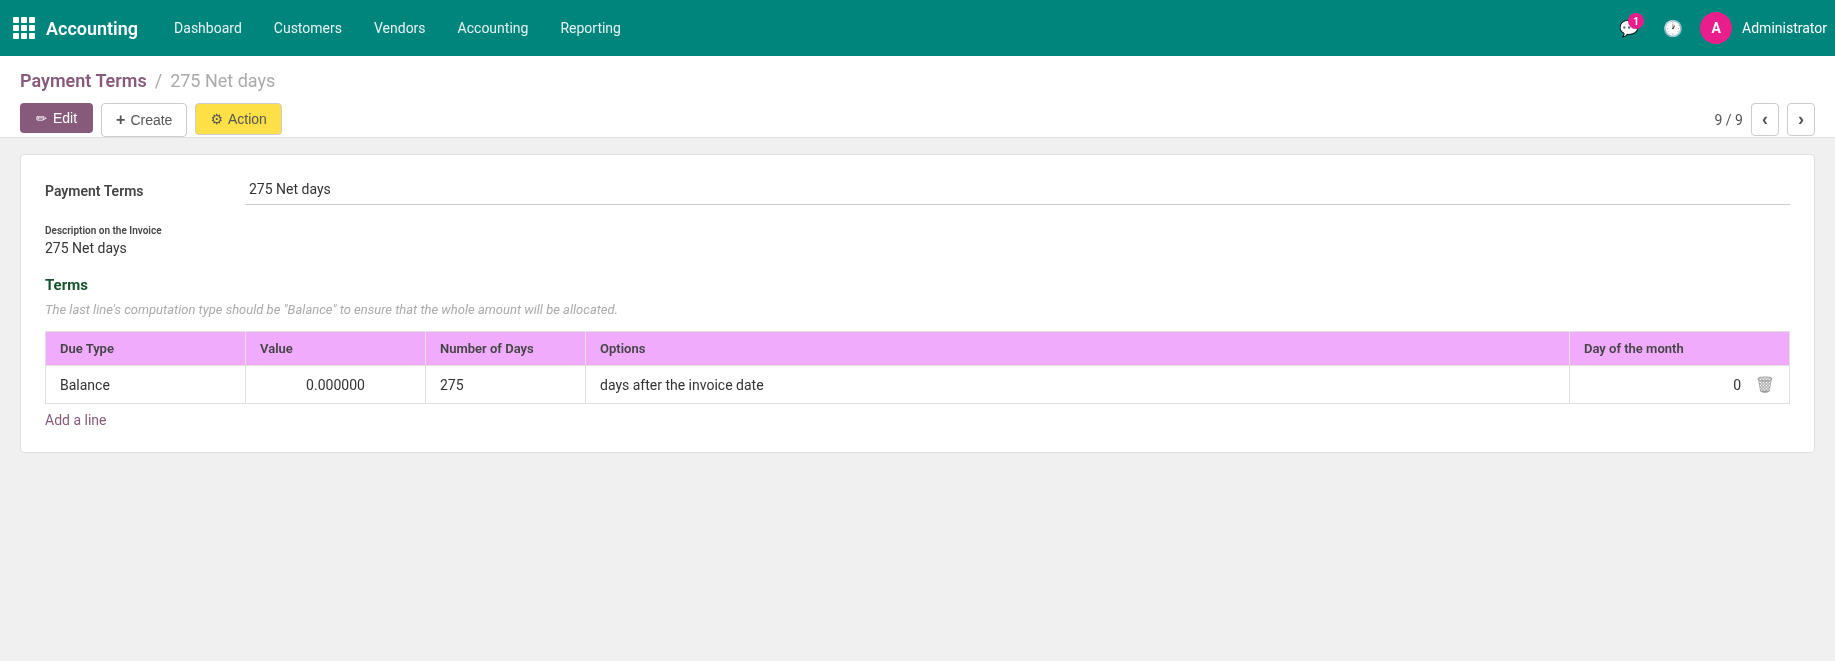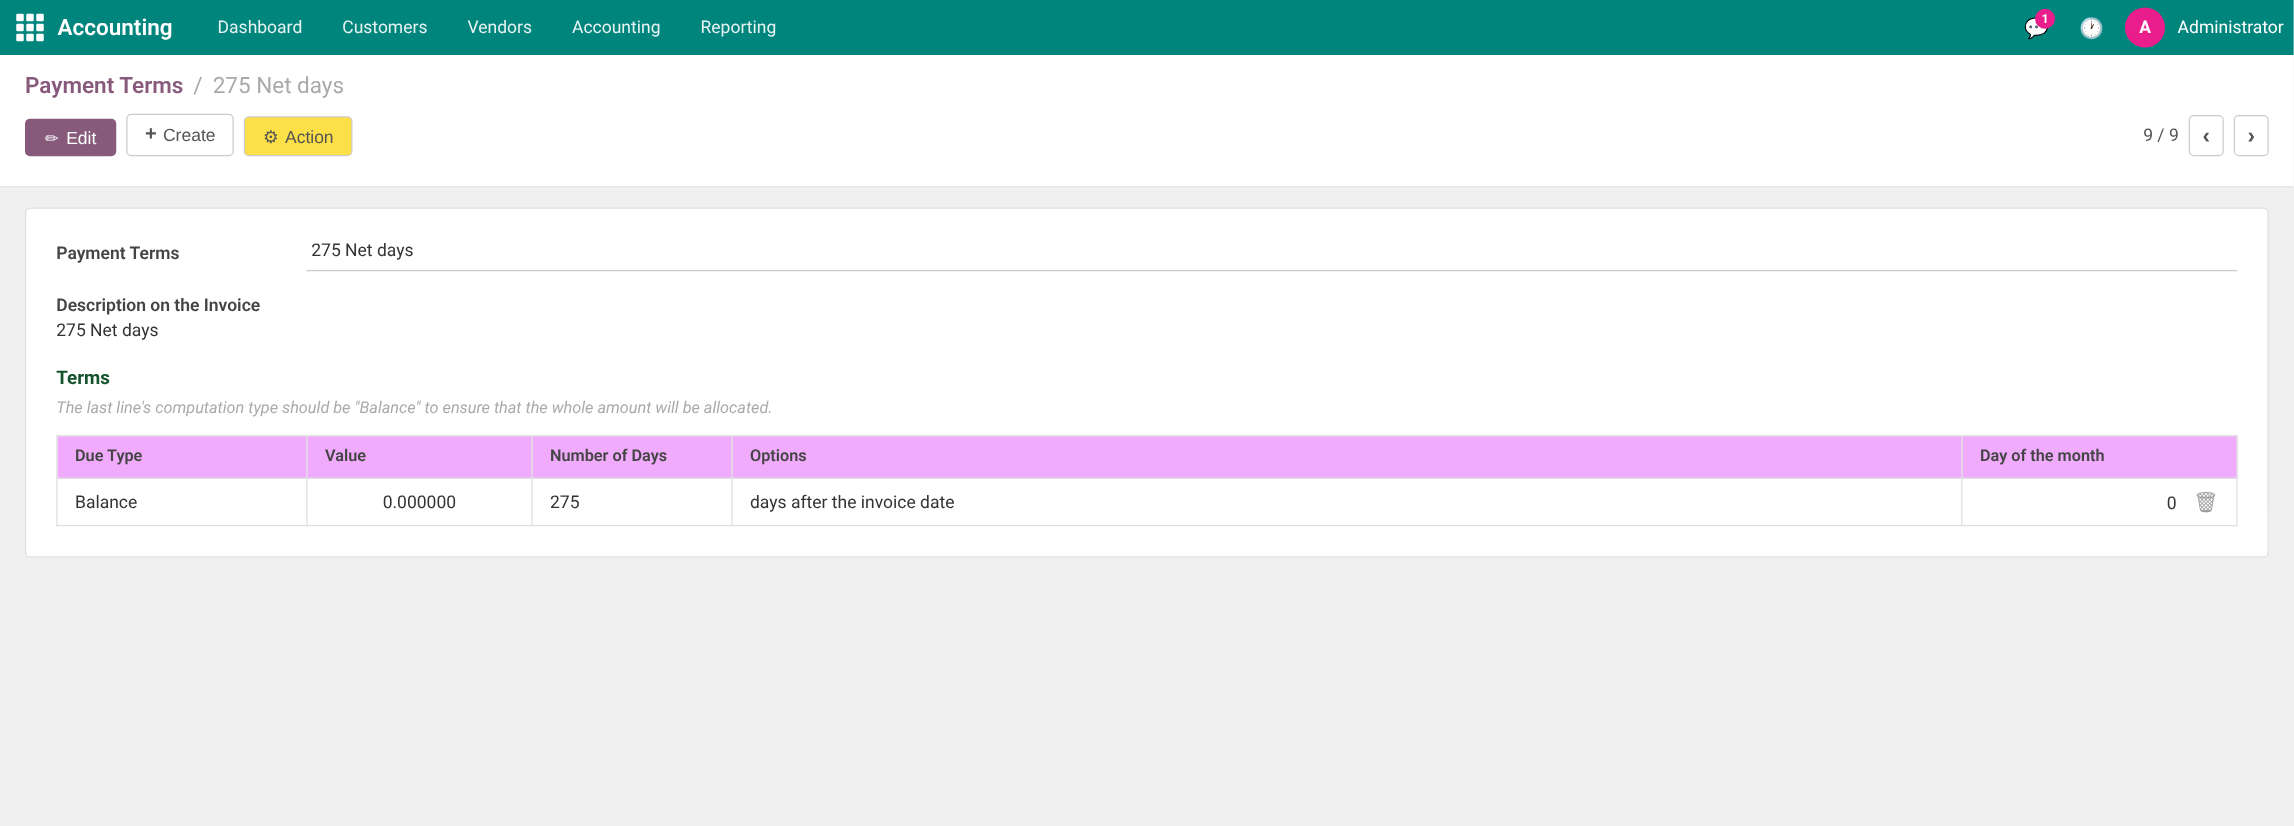--- a/index.html
+++ b/index.html
@@ -3,21 +3,21 @@
   <meta charset="utf-8">
   <style>
     * { box-sizing: border-box; margin: 0; padding: 0; }
     body { font-family: -apple-system, BlinkMacSystemFont, 'Segoe UI', Roboto, sans-serif; font-size: 14px; background: #f0f0f0; color: #333; }
 
     
     .navbar {
       background: #00857d;
       display: flex;
       align-items: center;
-      height: 44px;
+      height: 56px;
       padding: 0 8px;
       color: white;
     }
     .navbar-apps-icon {
       display: flex; align-items: center; justify-content: center;
       width: 32px; height: 32px; cursor: pointer; margin-right: 6px;
     }
     .navbar-apps-icon .grid { display: grid; grid-template-columns: repeat(3,6px); gap: 2px; }
     .navbar-apps-icon .dot { width: 6px; height: 6px; background: white; border-radius: 1px; }
     .navbar-brand {
@@ -46,21 +46,21 @@
       color: white; font-weight: bold; font-size: 14px; cursor: pointer;
     }
     .navbar-admin { color: white; font-size: 14px; cursor: pointer; }
 
     
     .page-header { background: white; padding: 14px 20px 0 20px; border-bottom: 1px solid #e0e0e0; }
     .breadcrumb { display: flex; align-items: center; gap: 8px; margin-bottom: 12px; }
     .breadcrumb-link { color: #875a7b; font-size: 18px; font-weight: 600; cursor: pointer; text-decoration: none; }
     .breadcrumb-separator { color: #aaa; font-size: 18px; }
     .breadcrumb-current { color: #aaa; font-size: 18px; font-weight: 400; }
-    .toolbar { display: flex; align-items: flex-end; gap: 8px; padding-bottom: 24px; }
+    .toolbar { display: flex; align-items: flex-start; gap: 8px; padding-bottom: 0; }
     .btn-edit {
       background: #875a7b; color: white; border: none; padding: 7px 16px;
       border-radius: 4px; cursor: pointer; font-size: 14px; display: flex; align-items: center; gap: 6px;
     }
     .btn-create {
       background: white; color: #555; border: 1px solid #ccc; padding: 7px 14px;
       border-radius: 4px; cursor: pointer; font-size: 14px; display: flex; align-items: center; gap: 5px;
     }
     .btn-action {
       background: #fde047; color: #555; border: 1px solid #ccc; padding: 7px 14px;
@@ -79,21 +79,21 @@
     }
 
     
     .form-row { display: flex; align-items: flex-start; margin-bottom: 20px; }
     .field-label { width: 200px; font-weight: 600; color: #444; font-size: 14px; padding-top: 4px; }
     .field-value {
       flex: 1; border-bottom: 1px solid #ccc; padding: 2px 4px 4px 4px;
       color: #333; font-size: 14px; min-height: 26px;
     }
     .desc-block { margin-bottom: 20px; }
-    .desc-label { font-weight: 600; color: #444; font-size: 14px; margin-bottom: 4px; }
+    .desc-label { font-weight: 600; color: #444; font-size: 10px; margin-bottom: 4px; }
     .desc-value { color: #333; font-size: 14px; }
 
     
     .terms-title { color: #14532d; font-size: 15px; font-weight: 700; margin-bottom: 8px; }
     .terms-hint { color: #aaa; font-size: 13px; margin-bottom: 14px; font-style: italic; }
 
     
     .terms-table { width: 100%; border-collapse: collapse; }
     .terms-table th {
       background: #f0abfc; border: 1px solid #e0e0e0; padding: 9px 14px;
@@ -224,16 +224,19 @@
             <td>275</td>
             <td>days after the invoice date</td>
             <td class="col-day-month-td">
               <span>0</span>
               <span class="delete-btn">🗑</span>
             </td>
           </tr>
         </tbody>
       </table>
 
+      <div>
+        <span class="add-line">Add a line</span>
+      </div>
     </div>
 
   </div>
 </div>
 
 </body></html>

